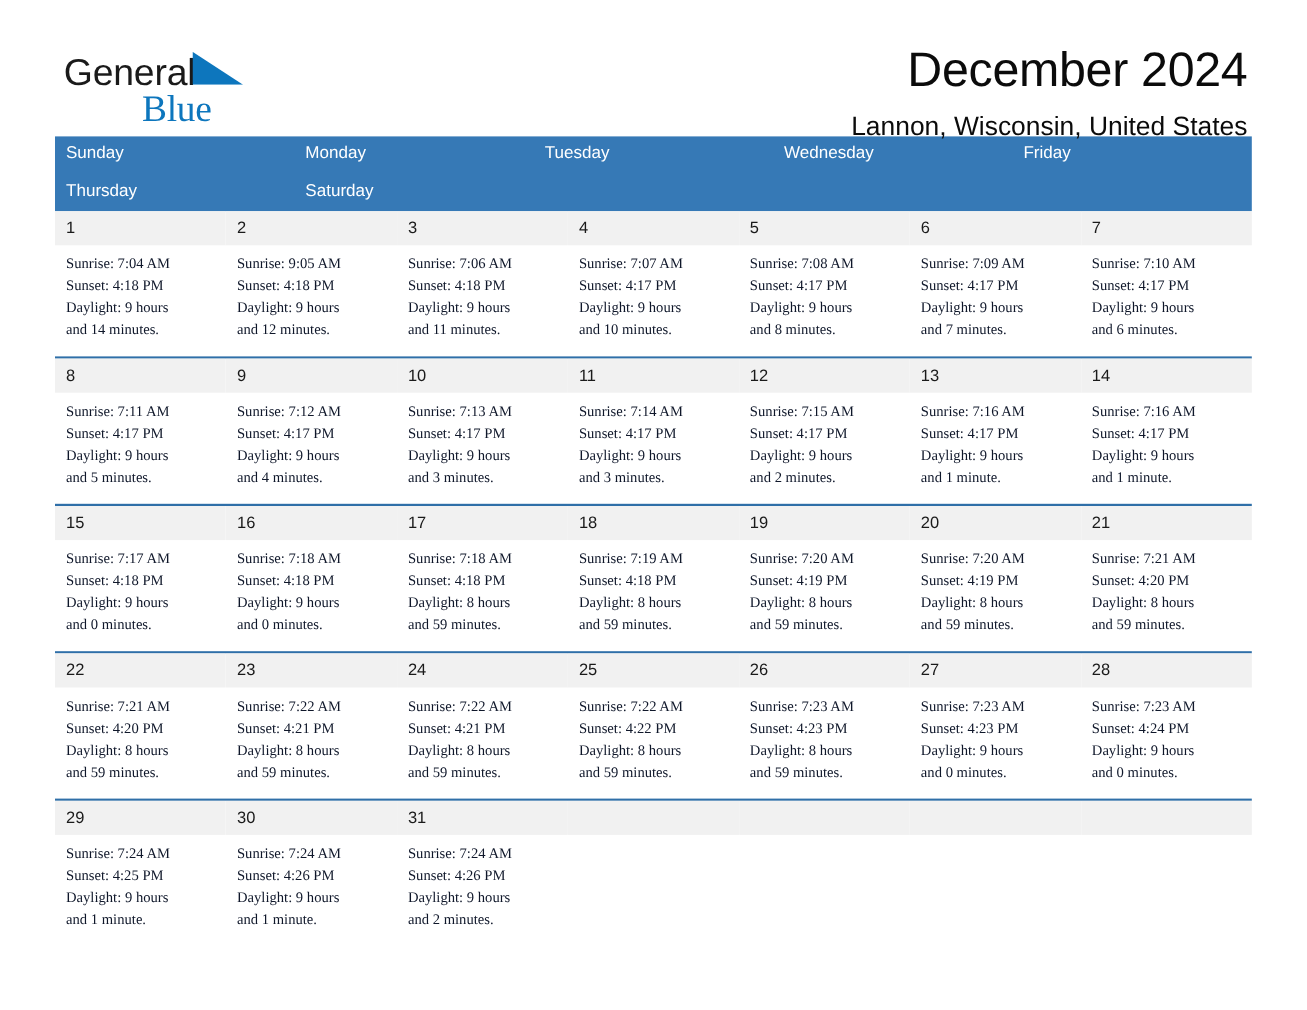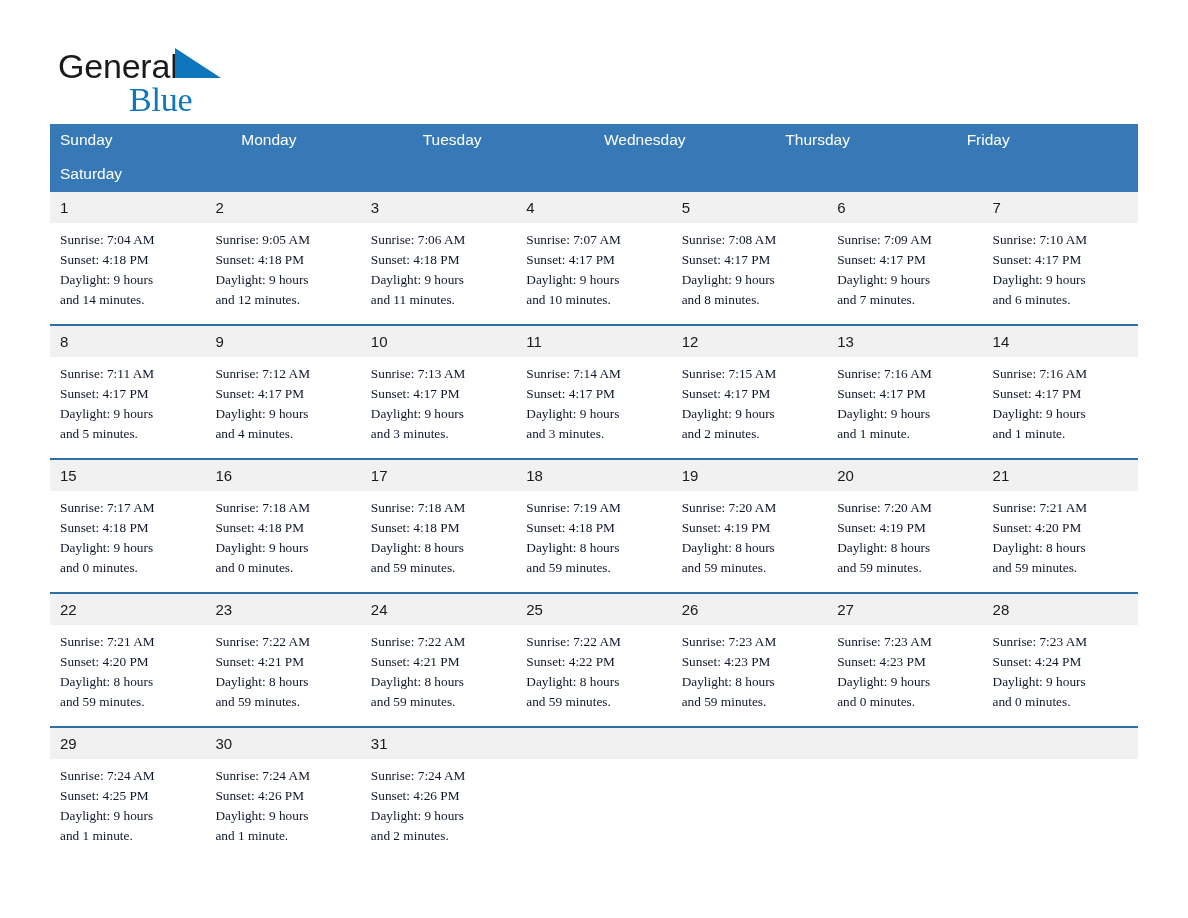--- a/index.html
+++ b/index.html
@@ -86,21 +86,21 @@
     padding-right: 4px;
   }
 
   
   .calendar {
     margin-top: 14px;
     width: 1088px;
   }
   .weekday-header {
     display: grid;
-    grid-template-columns: repeat(6, 1fr);
+    grid-template-columns: repeat(5, 1fr);
     background: #3679b6;
   }
   .weekday-cell {
     color: #ffffff;
     font-size: 15.5px;
     line-height: 20px;
     padding: 6px 0 8px 10px;
   }
   .week-row {
     display: grid;
@@ -140,30 +140,34 @@
 
     <div class="brand">
       <span class="brand-top">
         <span class="brand-general">General</span><span class="brand-tri"><svg width="46" height="30" viewBox="0 0 46 30" aria-hidden="true">
               <polygon points="0,0 46,30 0,30" fill="#0d76bd"></polygon>
             </svg></span>
       </span>
       <span class="brand-blue">Blue</span>
     </div>
 
+    <div class="title-block">
+      <h1 class="month-title">December 2024</h1>
+      <h2 class="location-title">Lannon, Wisconsin, United States</h2>
+    </div>
   </div>
 
   <div class="calendar">
     <div class="weekday-header" id="weekday-header">
         <div class="weekday-cell">Sunday</div>
         <div class="weekday-cell">Monday</div>
         <div class="weekday-cell">Tuesday</div>
         <div class="weekday-cell">Wednesday</div>
+        <div class="weekday-cell">Friday</div>
         <div class="weekday-cell">Thursday</div>
-        <div class="weekday-cell">Friday</div>
         <div class="weekday-cell">Saturday</div>
       </div>
     <div id="weeks-container">
         <div class="week-row first">
           <div class="day-cell">
             <div class="day-number">1</div>
             <div class="day-info">
               <div>Sunrise: 7:04 AM</div>
               <div>Sunset: 4:18 PM</div>
               <div>Daylight: 9 hours</div>

